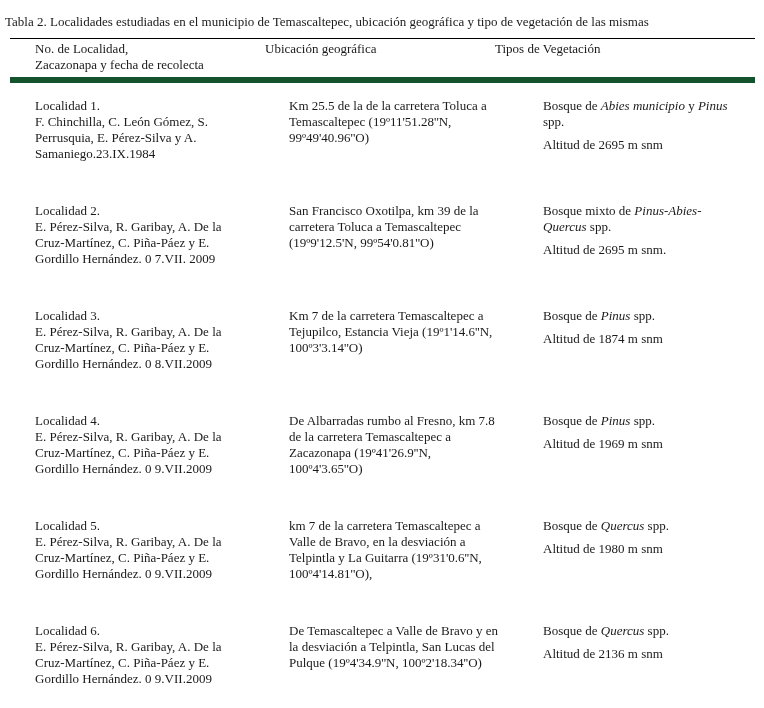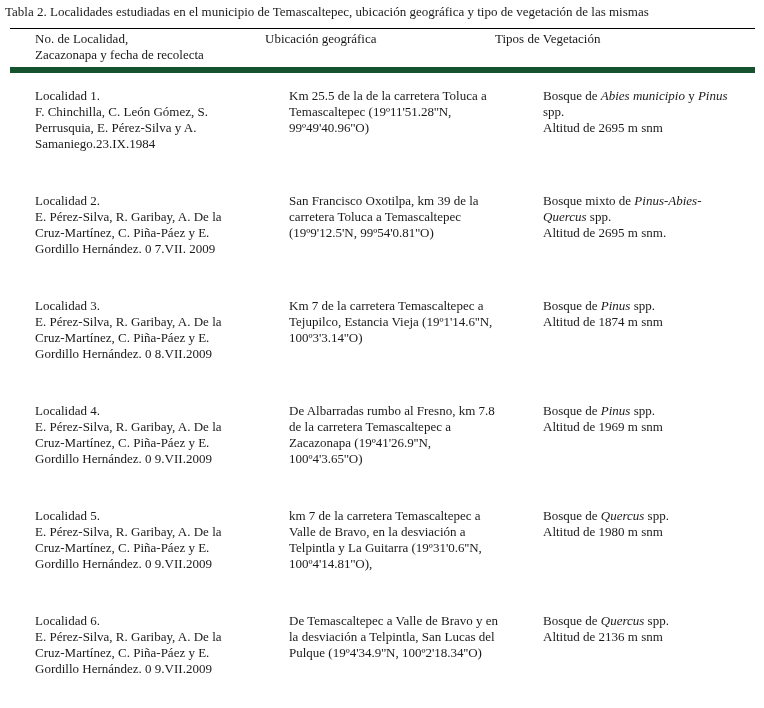--- a/index.html
+++ b/index.html
@@ -10,21 +10,21 @@
   .page {
     position: relative;
     width: 764px;
     height: 708px;
     background: #ffffff;
     color: #1a1a1a;
     font-family: "Liberation Serif", "DejaVu Serif", serif;
     font-size: 13px;
     line-height: 16px;
     box-sizing: border-box;
-    padding-top: 4px;
+    padding-top: 14px;
     overflow: hidden;
     border-radius: 7px;
   }
   .caption {
     margin: 0 6px 8px 5px;
     font-size: 13px;
     line-height: 16px;
   }
   .table {
     margin-left: 10px;
@@ -45,21 +45,21 @@
   .row {
     display: grid;
     grid-template-columns: 255px 230px 1fr;
     margin-bottom: 10px;
     min-height: 95px;
     gap: 24px;
   }
   .cell { padding-right: 14px; }
   .col1 { padding-left: 25px; }
   .collectors { }
-  .altitude { margin-top: 0; }
+  .altitude { margin-top: 7px; }
   .veg .it { font-style: italic; }
 </style>
 </head>
 <body>
 
 <div class="page">
 
   <div class="caption">Tabla 2. Localidades estudiadas en el municipio de Temascaltepec, ubicación geográfica y tipo de vegetación de las mismas</div>
 
   <div class="table">

